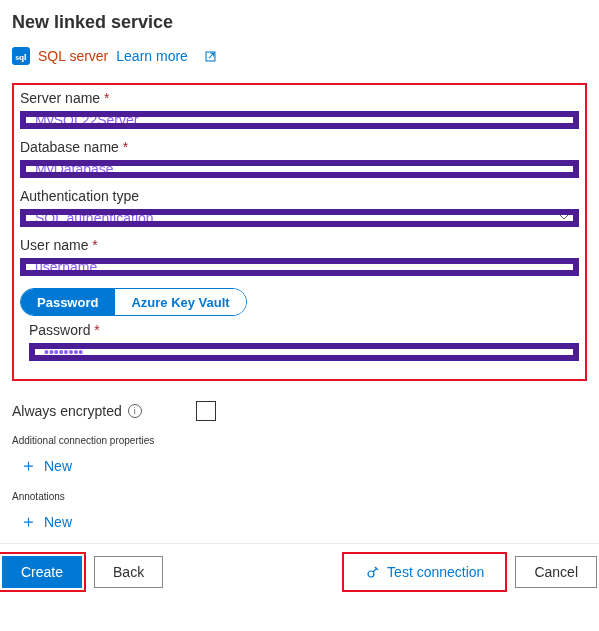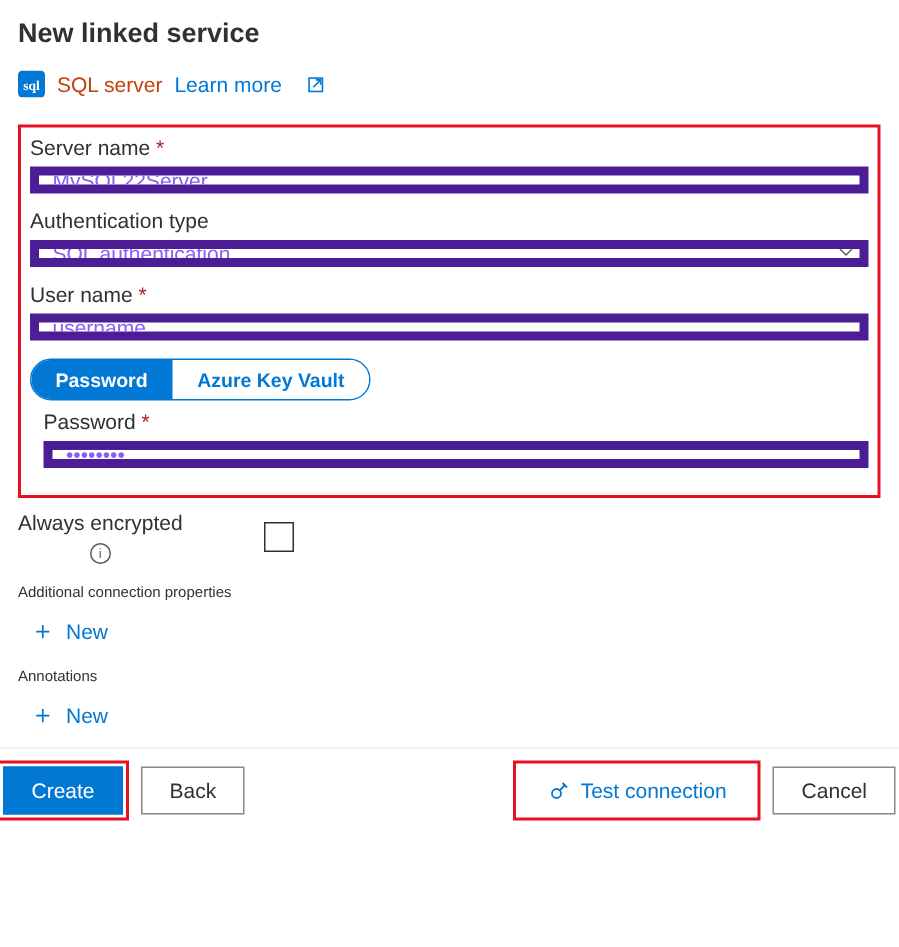--- a/index.html
+++ b/index.html
@@ -26,21 +26,21 @@
     }
     .sql-icon {
       width: 18px; height: 34px;
       display: inline-flex; align-items: center; justify-content: center;
     }
     .service-type { color: #c2410c; }
     .learn-more { color: #0078d4; text-decoration: none; display: inline-flex; align-items: center; gap: 16px; cursor: pointer; }
     .highlight-box {
       border: 2px solid #e81123;
       padding: 5px 6px 8px 6px;
-      margin-bottom: 8px;
+      margin-bottom: 20px;
     }
     .field { margin-bottom: 10px; }
     .field-label {
       font-size: 14px;
       margin-bottom: 5px;
     }
     .req { color: #a4262c; }
     .txt-input, .select-input, .pwd-input {
       width: 100%;
       height: 18px;
@@ -74,21 +74,21 @@
       cursor: pointer;
       background: #fff;
       color: #0078d4;
       border: none;
       font-weight: 600;
     }
     .pill.active { background: #0078d4; color: #fff; }
     .pill.sep { border-left: 1px solid #0078d4; }
     .nested { padding-left: 9px; }
     .row-inline { display: flex; align-items: center; gap: 54px; margin-bottom: 14px; }
-    .label-with-icon { display: flex; align-items: center; gap: 6px; flex-direction: column; }
+    .label-with-icon { display: flex; align-items: center; gap: 6px; }
     .info-icon {
       width: 14px; height: 14px;
       border: 1px solid #605e5c; border-radius: 50%;
       display: inline-flex; align-items: center; justify-content: center;
       font-size: 9px; color: #605e5c; line-height: 1;
     }
     .chk {
       width: 20px; height: 20px;
       border: 1px solid #323130;
       display: inline-block; cursor: pointer;
@@ -141,20 +141,24 @@
   </a>
 </div>
 
 <div class="highlight-box">
 
   <div class="field">
     <div class="field-label"><span>Server name</span> <span class="req">*</span></div>
     <input type="text" class="txt-input" value="MySQL22Server" style="">
   </div>
 
+  <div class="field">
+    <div class="field-label"><span>Database name</span> <span class="req">*</span></div>
+    <input type="text" class="txt-input" value="MyDatabase" style="">
+  </div>
 
   <div class="field">
     <div class="field-label">Authentication type</div>
     <div class="select-wrap">
       <input type="text" readonly="" class="select-input" value="SQL authentication" style="">
       <span class="chevron">
         <svg width="12" height="12" viewBox="0 0 12 12">
             <path d="M2 4 L6 8 L10 4" stroke="#605e5c" stroke-width="1" fill="none"></path>
           </svg>
       </span>

